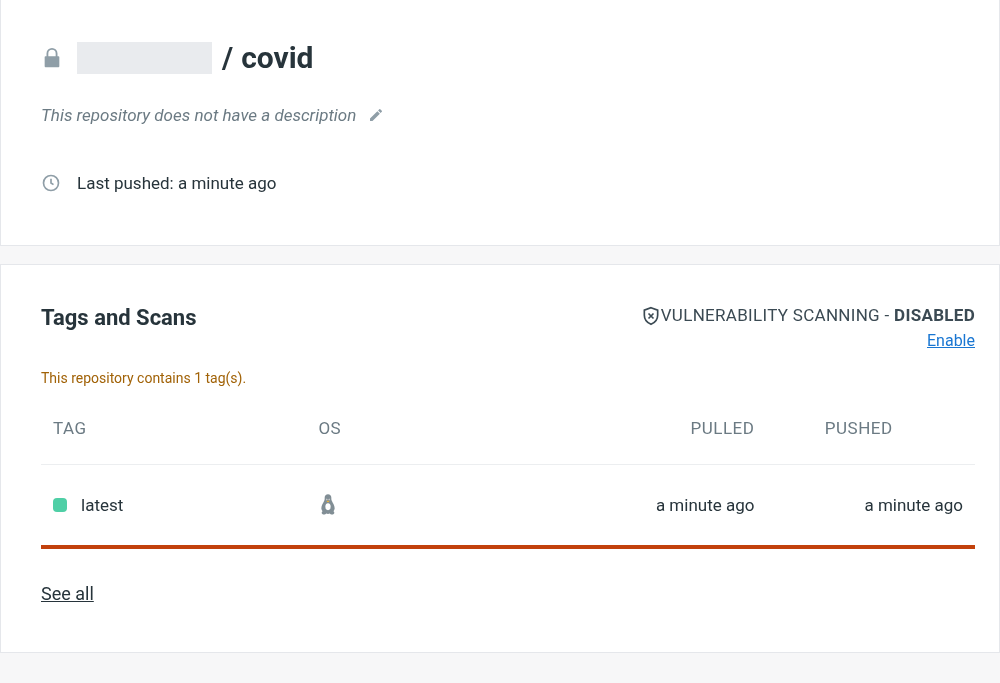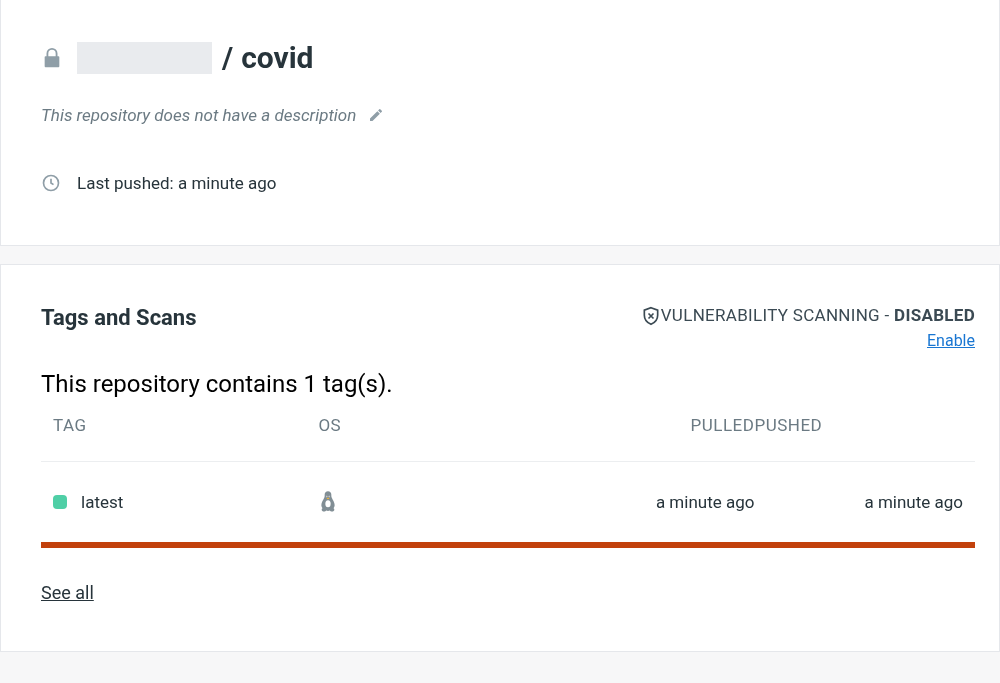--- a/index.html
+++ b/index.html
@@ -87,43 +87,43 @@
     .vuln-status { font-weight: 700; }
     .enable-link {
       color: #1976d2;
       font-size: 16px;
       cursor: pointer;
       margin-top: 4px;
       display: inline-block;
       text-decoration: underline;
     }
     .tags-count {
-      font-size: 24px;
-      color: #000000;
-      margin-bottom: 17px;
+      font-size: 14px;
+      color: #a16207;
+      margin-bottom: 32px;
     }
     .table-head, .table-row {
       display: grid;
       grid-template-columns: 1.4fr 1fr 1.3fr 1.1fr;
       align-items: center;
     }
     .table-head {
       color: #6b7a83;
       font-size: 17px;
       letter-spacing: 0.5px;
       padding: 0 12px 26px 12px;
       border-bottom: 1px solid #eceef0;
     }
     .th-tag { text-align: left; }
     .th-os { text-align: left; }
     .th-pulled { text-align: right; }
-    .th-pushed { text-align: left; }
+    .th-pushed { text-align: center; }
     .table-row {
       padding: 28px 12px;
-      border-bottom: 6px solid #c2410c;
+      border-bottom: 4px solid #c2410c;
       font-size: 17px;
       color: #27343b;
     }
     .tag-cell { display: flex; align-items: center; gap: 14px; }
     .tag-dot {
       width: 14px; height: 14px;
       background: #4fcfa6;
       border-radius: 4px;
     }
     .os-cell { display:flex; align-items:center; }

